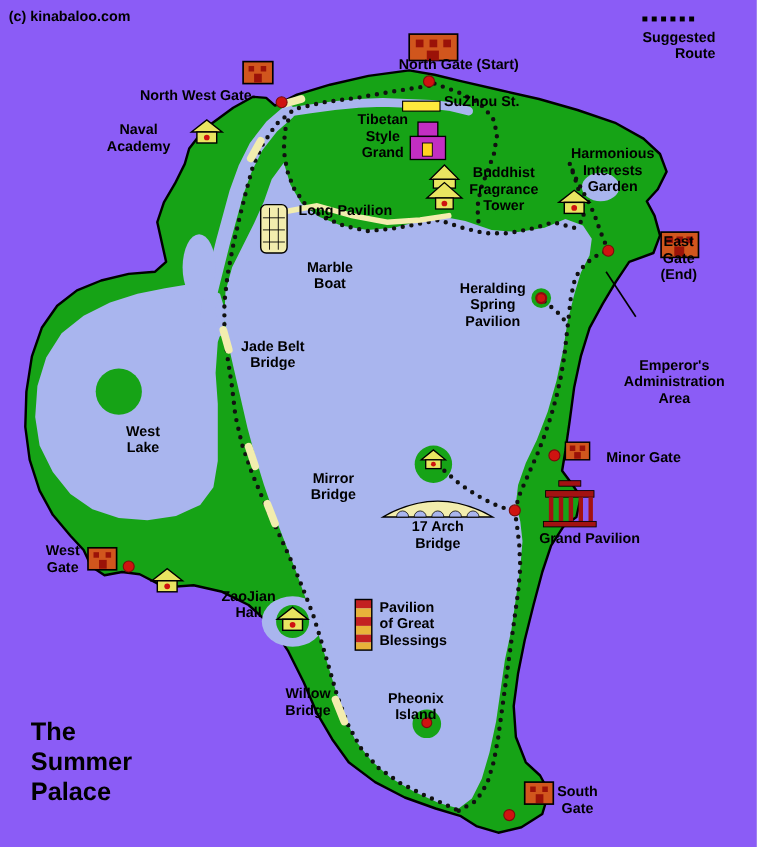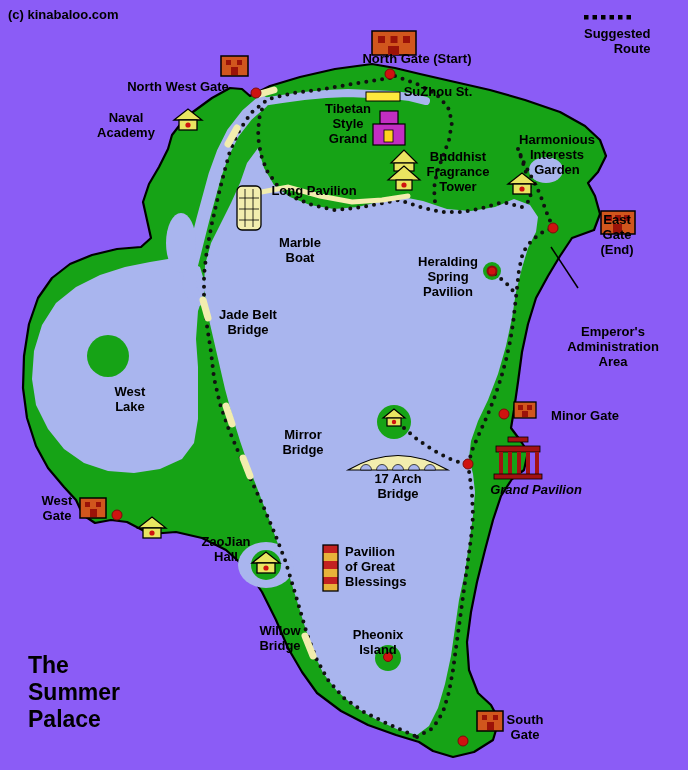--- a/index.html
+++ b/index.html
@@ -235,21 +235,21 @@
 Area</div>
   <div class="lbl" style="left:248px;top:307px;">Jade Belt
 Bridge</div>
   <div class="lbl" style="left:130px;top:384px;">West
 Lake</div>
   <div class="lbl" style="left:303px;top:399px;margin-top:28px;">Mirror
 Bridge</div>
   <div class="lbl" style="left:585px;top:408px;">Minor Gate</div>
   <div class="lbl" style="left:398px;top:471px;">17 Arch
 Bridge</div>
-  <div class="lbl" style="left:536px;top:482px;font-style:italic;">Grand Pavilion</div>
+  <div class="lbl" style="left:536px;top:482px;">Grand Pavilion</div>
   <div class="lbl" style="left:57px;top:493px;">West
 Gate</div>
   <div class="lbl" style="left:226px;top:534px;">ZaoJian
 Hall</div>
   <div class="lbl la" style="left:345px;top:544px;">Pavilion
 of Great
 Blessings</div>
   <div class="lbl" style="left:280px;top:623px;">Willow
 Bridge</div>
   <div class="lbl" style="left:378px;top:627px;">Pheonix

